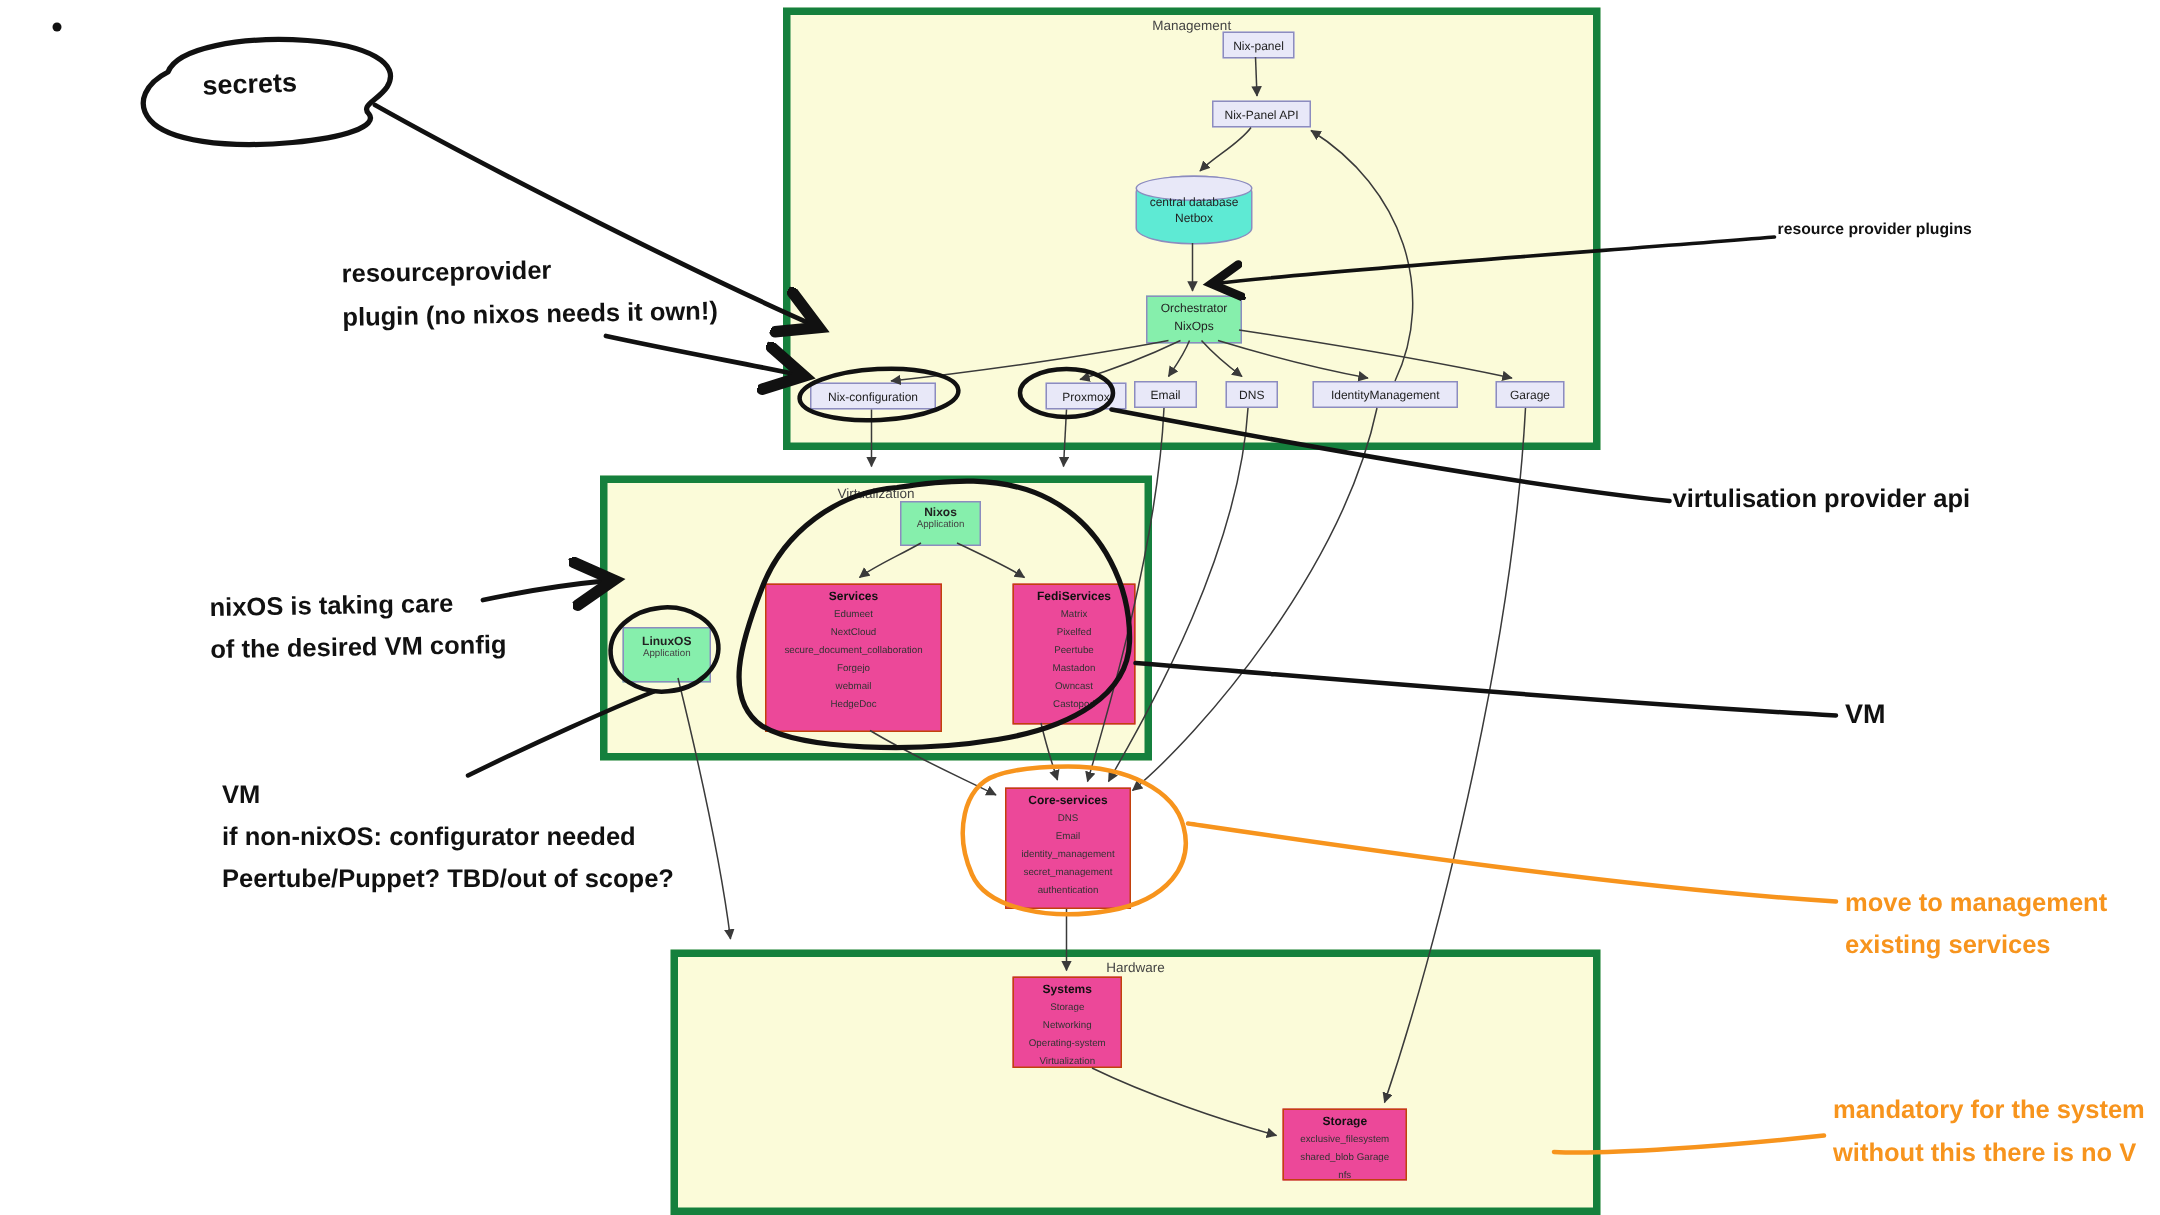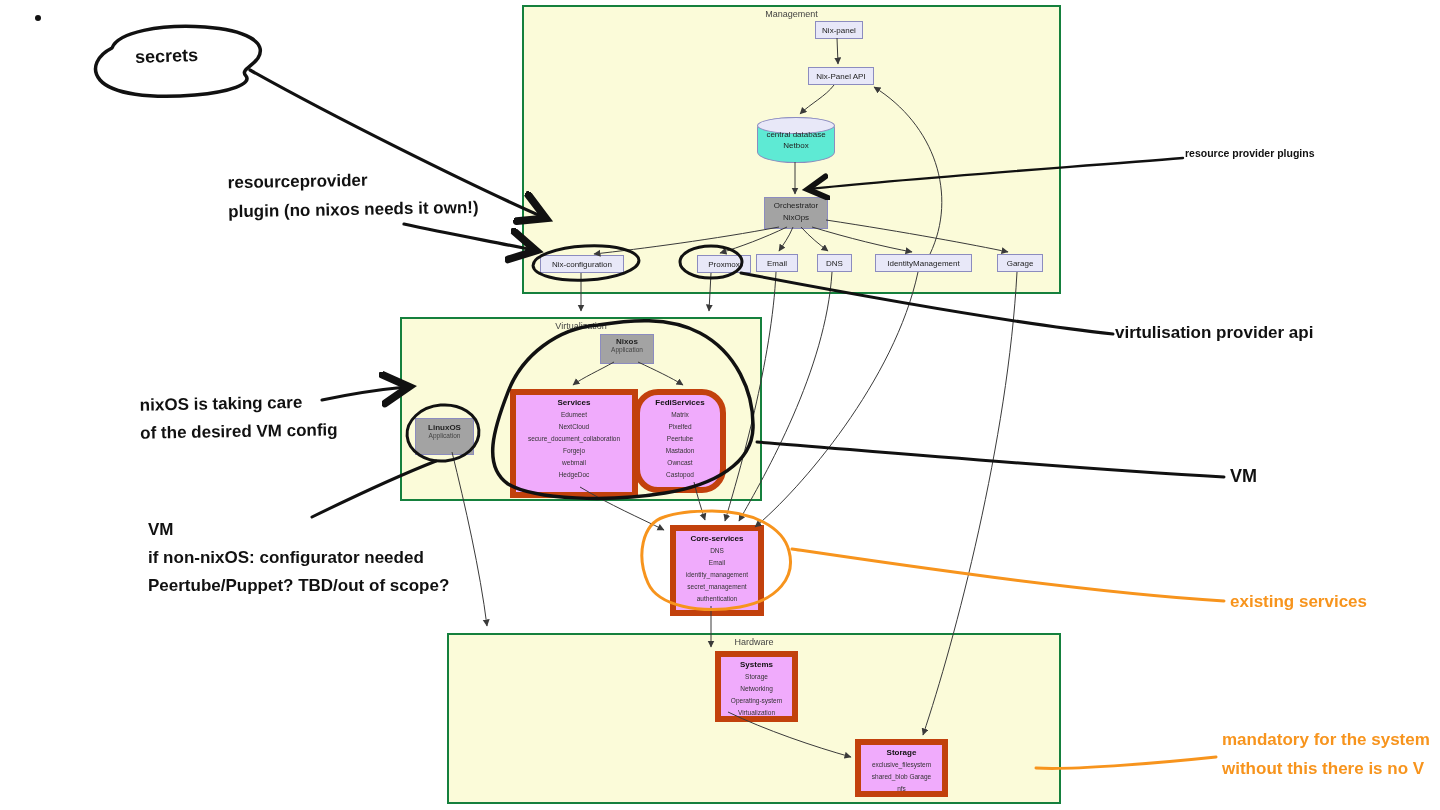--- a/index.html
+++ b/index.html
@@ -1,37 +1,37 @@
 <!DOCTYPE html>
 <html><head>
 <meta charset="utf-8">
 <style>
   html,body{margin:0;padding:0;}
   body{
     width:1440px;height:810px;position:relative;overflow:hidden;
     background:#ffffff;font-family:"Liberation Sans",sans-serif;
   }
   .container{
-    position:absolute;background:#fbfbd9;border:2px solid #15803d;z-index:1;
+    position:absolute;background:#fbfbd9;border:5px solid #15803d;z-index:1;
   }
   .container-label{
     position:absolute;top:2px;left:0;right:0;text-align:center;
     font-size:9px;color:#444;z-index:2;
   }
   .node{
     position:absolute;background:#e8e8f8;border:1px solid #8c8cbf;
     display:flex;align-items:center;justify-content:center;text-align:center;
     font-size:8px;color:#222;z-index:2;white-space:nowrap;overflow:hidden;
   }
   .node2{
-    position:absolute;background:#a3a3a3;border:1px solid #8c8cbf;
+    position:absolute;background:#86efac;border:1px solid #8c8cbf;
     text-align:center;font-size:8px;color:#222;z-index:2;overflow:hidden;padding-top:2px;
   }
   .bigbox{
-    position:absolute;background:#f0abfc;border:6px solid #c2410c;
+    position:absolute;background:#ec4899;border:1px solid #c2410c;
     text-align:center;z-index:2;overflow:hidden;
   }
   .bigbox .title{font-size:8px;font-weight:bold;margin:3px 0 2px;color:#111;}
   .bi{font-size:6.5px;line-height:12px;text-align:center;white-space:nowrap;overflow:hidden;color:#333;}
   .cylinder{
     position:absolute;background:#5eead4;border:1px solid #8c8cbf;
     border-radius:38px/11px;z-index:2;text-align:center;font-size:8px;color:#222;
   }
   .cylinder .rim{
     position:absolute;left:-1px;right:-1px;top:-1px;height:15px;
@@ -97,21 +97,21 @@
   <div>
       <div class="bi">Edumeet</div>
       <div class="bi">NextCloud</div>
       <div class="bi">secure_document_collaboration</div>
       <div class="bi">Forgejo</div>
       <div class="bi">webmail</div>
       <div class="bi">HedgeDoc</div>
     </div>
 </div>
 
-<div class="bigbox" style="left:634px;top:389px;width:80px;height:92px;border-radius:24px;">
+<div class="bigbox" style="left:675px;top:389px;width:80px;height:92px;">
   <div class="title">FediServices</div>
   <div>
       <div class="bi">Matrix</div>
       <div class="bi">Pixelfed</div>
       <div class="bi">Peertube</div>
       <div class="bi">Mastadon</div>
       <div class="bi">Owncast</div>
       <div class="bi">Castopod</div>
     </div>
 </div>
@@ -120,21 +120,21 @@
   <div class="title">Core-services</div>
   <div>
       <div class="bi">DNS</div>
       <div class="bi">Email</div>
       <div class="bi">identity_management</div>
       <div class="bi">secret_management</div>
       <div class="bi">authentication</div>
     </div>
 </div>
 
-<div class="bigbox" style="left:675px;top:651px;width:71px;height:59px;margin-left:40px;">
+<div class="bigbox" style="left:675px;top:651px;width:71px;height:59px;">
   <div class="title">Systems</div>
   <div>
       <div class="bi">Storage</div>
       <div class="bi">Networking</div>
       <div class="bi">Operating-system</div>
       <div class="bi">Virtualization</div>
     </div>
 </div>
 
 <div class="bigbox" style="left:855px;top:739px;width:81px;height:46px;">
@@ -223,19 +223,20 @@
 
 <div class="ann ann-black" style="left:1230px;top:466px;font-size:18px;">VM</div>
 
 <div class="ann ann-black" style="left:148px;top:516px;font-size:17px;line-height:28px;">
     <div class="ann-line">VM</div>
     <div class="ann-line">if non-nixOS: configurator needed</div>
     <div class="ann-line">Peertube/Puppet? TBD/out of scope?</div>
   </div>
 
 <div class="ann ann-orange" style="left:1230px;top:588px;font-size:17px;line-height:28px;">
+    <div class="ann-line">move to management</div>
     <div class="ann-line">existing services</div>
   </div>
 
 <div class="ann ann-orange" style="left:1222px;top:725px;font-size:17px;line-height:29px;">
     <div class="ann-line">mandatory for the system</div>
     <div class="ann-line">without this there is no V</div>
   </div>
 
 </body></html>

